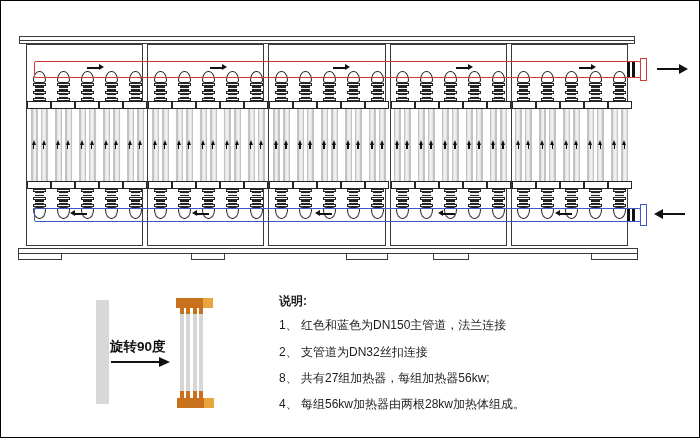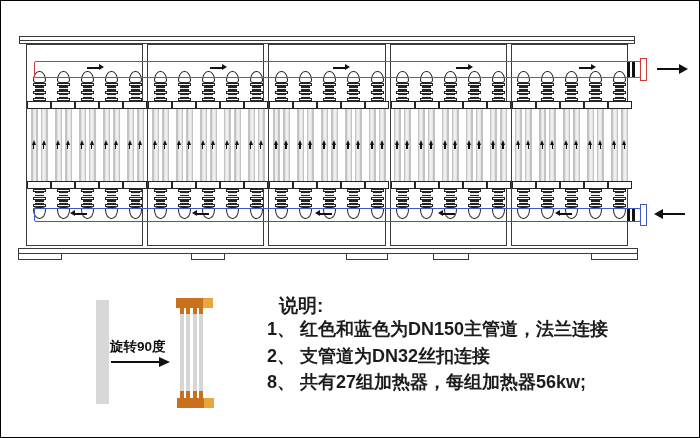--- a/index.html
+++ b/index.html
@@ -60,22 +60,22 @@
   .rotate-label { left:109px; top:337px; font-size:13.5px; font-weight:bold; color:#111; white-space:nowrap; }
   .rotate-arrow { left:110px; top:360px; width:48px; height:2px; background:#111; }
   .rotate-arrow::after { content:''; position:absolute; right:-11px; top:-4.5px;
       border-left:11px solid #111; border-top:5.5px solid transparent; border-bottom:5.5px solid transparent; }
   .comp-header { width:37px; height:10px;
       background:linear-gradient(90deg,var(--orange) 0 74%,var(--orangeL) 74% 100%); }
   .comp-tab { width:4px; height:7px; background:var(--orange); position:absolute; }
   .comp-tube { width:4px; height:78px; background:#d6d6d6; position:absolute; top:313px; }
 
   
-  .note-title { left:278px; top:292px; font-size:19px; font-weight:bold; color:#1c1c1c; }
-  .note-item { left:266px; font-size:18px; font-weight:bold; color:#1c1c1c; white-space:nowrap; }
+  .note-title { left:278px; top:292px; font-size:12px; font-weight:bold; color:#1c1c1c; }
+  .note-item { left:278px; font-size:12px; font-weight:normal; color:#1c1c1c; white-space:nowrap; }
 </style>
 </head>
 <body>
 
 <div class="screen" style="--supply: #d13b37; --return: #3f57c4; --orange: #c9701d; --orangeL: #eaa63e;">
 
   <div class="abs top-rail">
       <i class="rail-line"></i>
     </div>
   <div class="abs panels" id="panels">
@@ -886,20 +886,21 @@
       <div class="comp-tab abs" style="left: 191.5px; top: 390px;"></div>
       <div class="comp-tube abs" style="left: 198px;"></div>
       <div class="comp-tab abs" style="left: 198px; top: 306px;"></div>
       <div class="comp-tab abs" style="left: 198px; top: 390px;"></div>
     </div>
 
   <div class="abs note-title">说明:</div>
   <div class="abs note-item" style="top:316px">1、 红色和蓝色为DN150主管道，法兰连接</div>
   <div class="abs note-item" style="top:343px">2、 支管道为DN32丝扣连接</div>
   <div class="abs note-item" style="top:369px">8、 共有27组加热器，每组加热器56kw;</div>
+  <div class="abs note-item" style="top:395px">4、 每组56kw加热器由两根28kw加热体组成。</div>
 <div class="foot" style="left: 17px; width: 44px;"></div>
     <div class="foot" style="left: 190px; width: 34px;"></div>
     <div class="foot" style="left: 345px; width: 42px;"></div>
     <div class="foot" style="left: 432px; width: 36px;"></div>
     <div class="foot" style="left: 590px; width: 47px;"></div>
     <div class="flow-arrow right" style="left: 86px; top: 66px;"></div>
     <div class="flow-arrow right" style="left: 209px; top: 66px;"></div>
     <div class="flow-arrow right" style="left: 332px; top: 66px;"></div>
     <div class="flow-arrow right" style="left: 455px; top: 66px;"></div>
     <div class="flow-arrow right" style="left: 578px; top: 66px;"></div>

